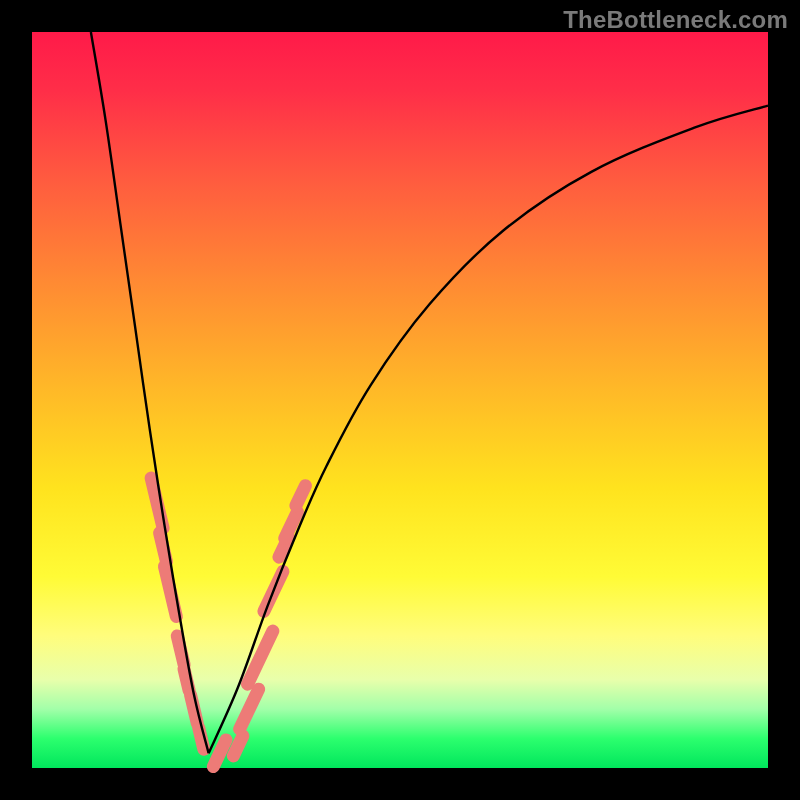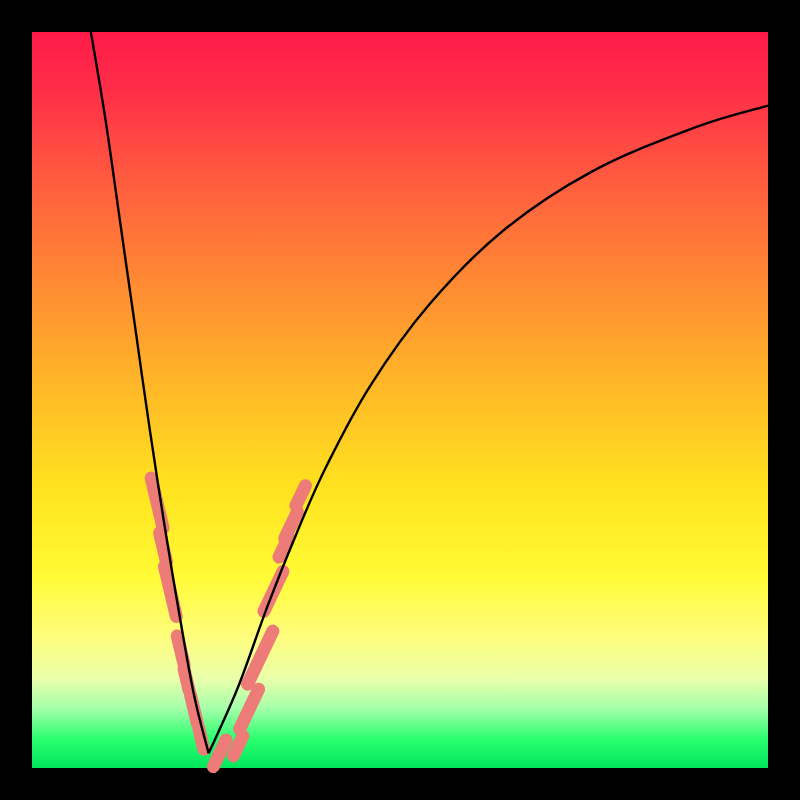--- a/index.html
+++ b/index.html
@@ -56,20 +56,21 @@
     top: 0;
     width: 736px;
     height: 736px;
     overflow: visible;
   }
 </style>
 </head>
 <body>
 
 <div class="frame">
+  <div class="watermark">TheBottleneck.com</div>
   <div class="plot">
     <svg class="curves" viewBox="0 0 736 736">
       <g id="markers-layer">
           <line x1="119.15345521659643" y1="445.98051190970494" x2="131.08654478340358" y2="496.0994880902951" stroke="#ed7b77" stroke-width="13" stroke-linecap="round"></line>
           <line x1="127.5985458380551" y1="500.88029251983147" x2="134.4174541619449" y2="529.5197074801687" stroke="#ed7b77" stroke-width="13" stroke-linecap="round"></line>
           <line x1="132.40145521659642" y1="534.3005119097049" x2="144.33454478340357" y2="584.4194880902951" stroke="#ed7b77" stroke-width="13" stroke-linecap="round"></line>
           <line x1="145.2625458380551" y1="603.9202925198314" x2="152.0814541619449" y2="632.5597074801686" stroke="#ed7b77" stroke-width="13" stroke-linecap="round"></line>
           <line x1="152.00290937854132" y1="636.9402193898736" x2="157.1170906214587" y2="658.4197806101265" stroke="#ed7b77" stroke-width="13" stroke-linecap="round"></line>
           <line x1="158.5105458380551" y1="662.8002925198314" x2="165.32945416194488" y2="691.4397074801686" stroke="#ed7b77" stroke-width="13" stroke-linecap="round"></line>
           <line x1="166.72290937854132" y1="695.8202193898735" x2="171.83709062145869" y2="717.2997806101264" stroke="#ed7b77" stroke-width="13" stroke-linecap="round"></line>

